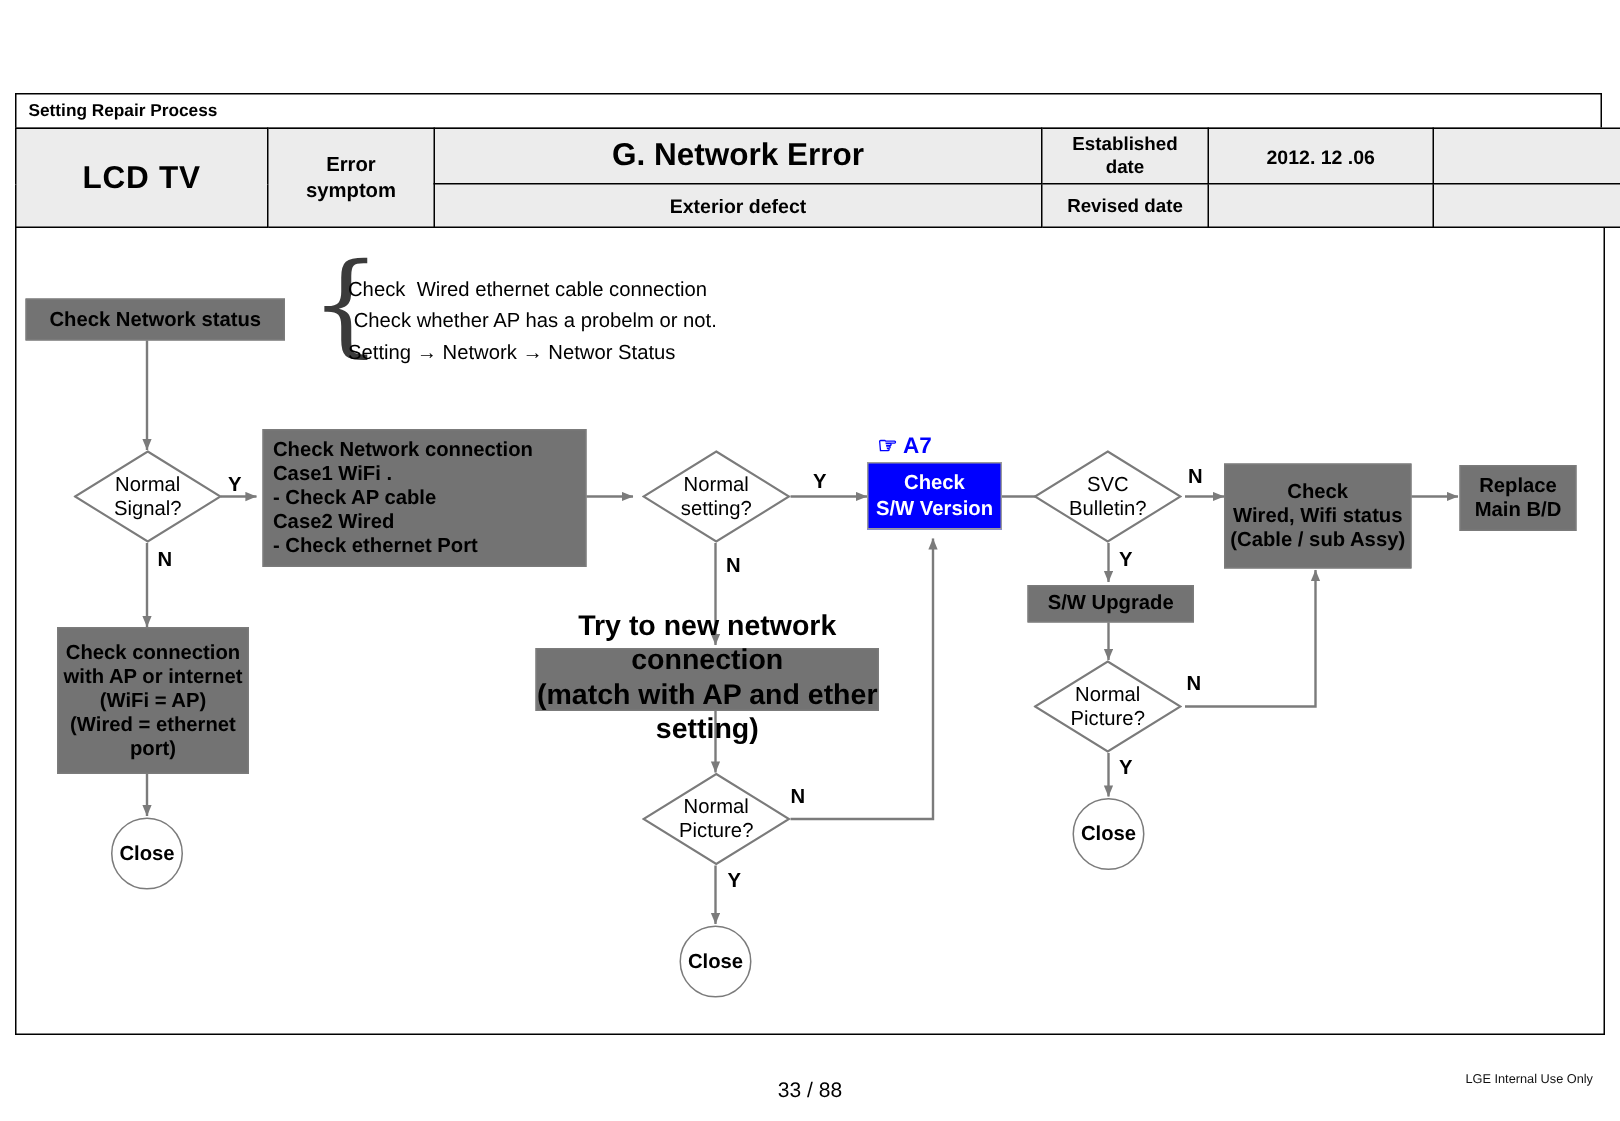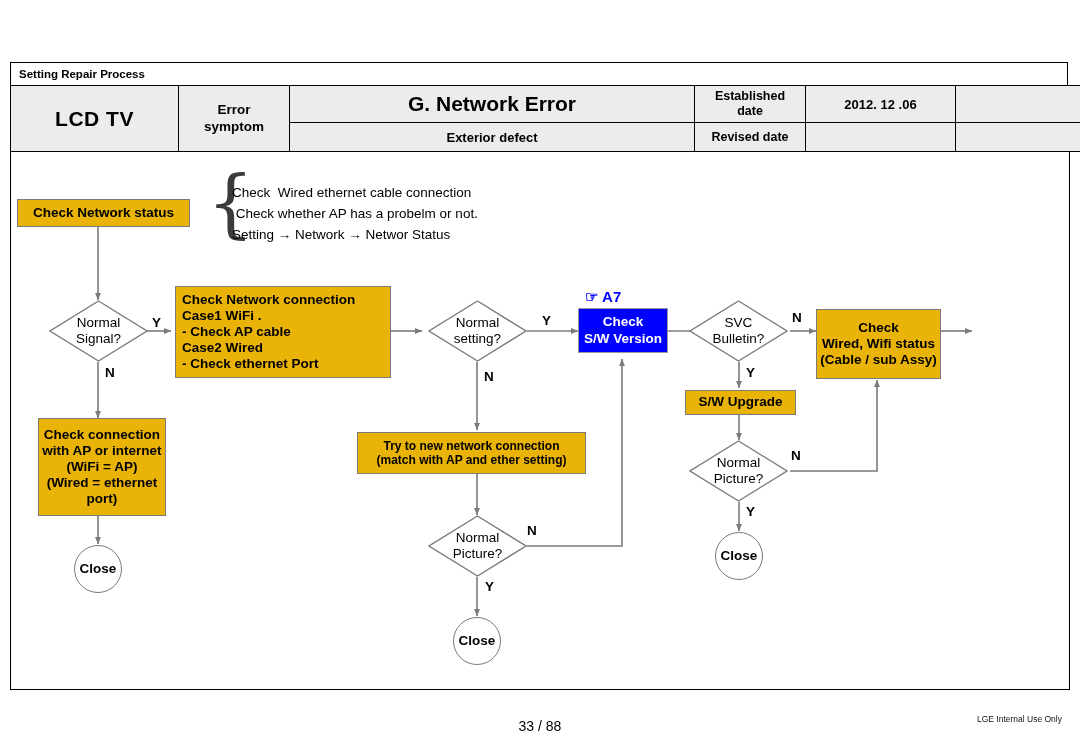--- a/index.html
+++ b/index.html
@@ -38,21 +38,21 @@
   .row2 td{height:26px;}
 
   
   .canvas{position:absolute;left:10px;top:152px;width:1058px;height:537px;
     border:1.5px solid #000;border-top:none;background:#fff;}
   svg.flow{position:absolute;left:0;top:0;width:1058px;height:537px;}
 
   .node{position:absolute;box-sizing:border-box;display:flex;
     align-items:center;justify-content:center;text-align:center;
     font-weight:bold;line-height:1.2;}
-  .box{border:1px solid #7b7b7b;background:#eab308;}
+  .box{border:1px solid #7b7b7b;background:#737373;}
   .box-left{justify-content:flex-start;text-align:left;}
   .blue{background:#0000ff;border:1px solid #9a9a9a;color:#fff;}
   .circle{border:1.3px solid #7b7b7b;border-radius:50%;background:#fff;}
   .dialabel{position:absolute;display:flex;align-items:center;
     justify-content:center;text-align:center;font-weight:normal;
     line-height:1.15;pointer-events:none;}
   .yn{position:absolute;font-weight:bold;font-size:13.5px;}
   .note{position:absolute;font-size:13.5px;line-height:1.55;white-space:pre;}
   .brace{position:absolute;font-size:74px;font-weight:300;
     font-family:"DejaVu Serif", serif;color:#3b3b3b;line-height:1;}
@@ -194,21 +194,21 @@
     <div class="yn" style="left:531px;top:161px;">Y</div>
     <div class="yn" style="left:473px;top:217px;">N</div>
 
     <div class="a7" style="left:574px;top:136px;">☞ A7</div>
     <div class="node blue" style="left:567px;top:156px;width:90px;height:45px;font-size:13.5px;
                 white-space:pre-line;">
       <span>Check
 S/W Version</span>
     </div>
 
-    <div class="node box" style="left:346px;top:280px;width:229px;height:42px;font-size:12px;
+    <div class="node box" style="left:346px;top:280px;width:229px;height:42px;font-size:19px;
                 white-space:pre-line;">
       <span>Try to new network connection
 (match with AP and ether setting)</span>
     </div>
 
     <svg style="position:absolute;left:417px;top:363px;width:99px;height:62px;">
       <polygon points="49.5,1 98,31 49.5,61 1,31" fill="#fff" stroke="#7b7b7b" stroke-width="1.4"></polygon>
     </svg>
     <div class="dialabel" style="left:417px;top:363px;width:99px;height:62px;font-size:13.5px;white-space:pre-line;">
       <span>Normal
@@ -249,19 +249,24 @@
       <span>Close</span>
     </div>
 
     <div class="node box" style="left:805px;top:157px;width:125px;height:70px;font-size:13.5px;
                 white-space:pre-line;">
       <span>Check
 Wired, Wifi status
 (Cable / sub Assy)</span>
     </div>
 
+    <div class="node box" style="left:962px;top:158px;width:78px;height:44px;font-size:13.5px;
+                white-space:pre-line;">
+      <span>Replace
+Main B/D</span>
+    </div>
 
   </div>
 
   <div class="pageno">33 / 88</div>
   <div class="foot foot-right">LGE Internal Use Only</div>
 
 </div>
 
 </body></html>

